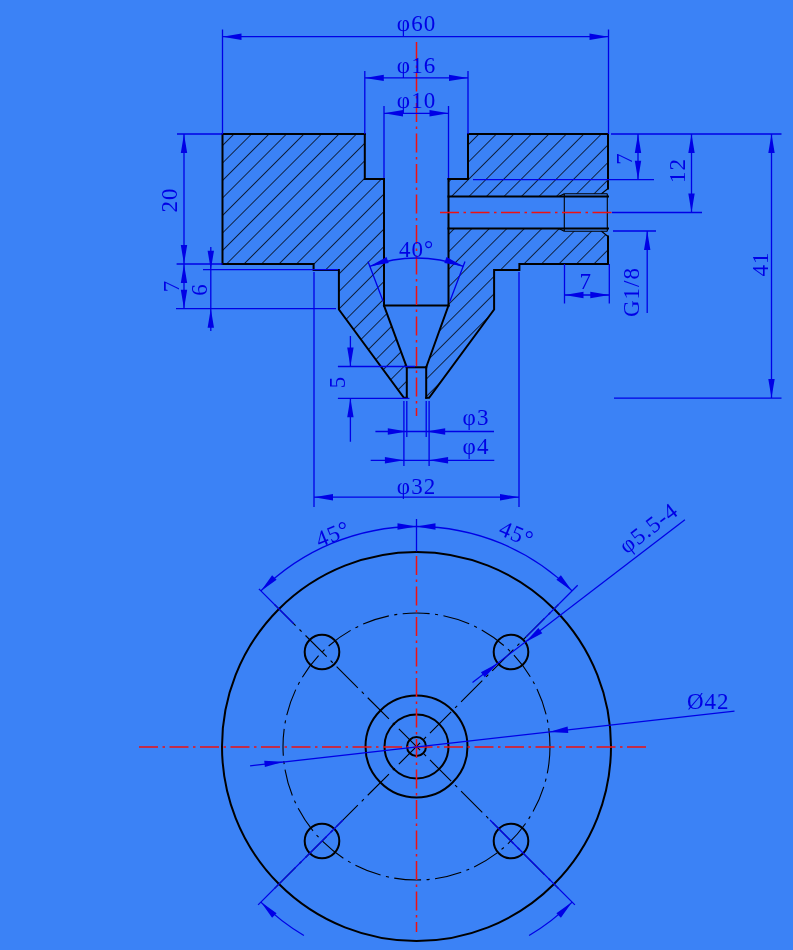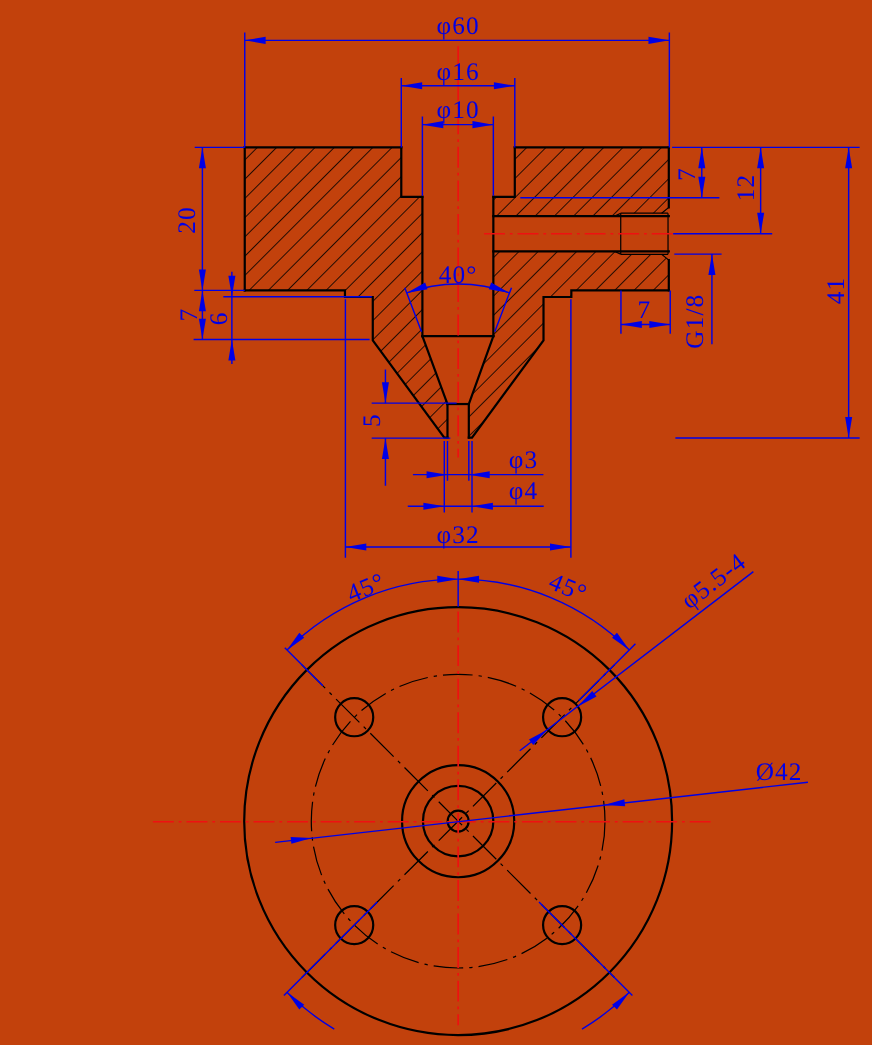--- a/index.html
+++ b/index.html
@@ -1,16 +1,16 @@
 <!DOCTYPE html>
 <html><head>
 <meta charset="utf-8">
 <style>
   html, body { margin: 0; padding: 0; background: #ffffff; }
-  .sheet { position: relative; width: 793px; height: 950px; background: #c2410c; overflow: hidden; }
+  .sheet { position: relative; width: 793px; height: 950px; background: #3b82f6; overflow: hidden; }
   svg { display: block; }
   text { font-family: "Liberation Serif", "DejaVu Serif", serif; fill: #0000e6; }
   .dimtxt { font-size: 23px; letter-spacing: 1px; }
 </style>
 </head>
 <body>
 
 <div class="sheet">
 <svg width="793" height="950" viewBox="0 0 793 950">
   <defs>

